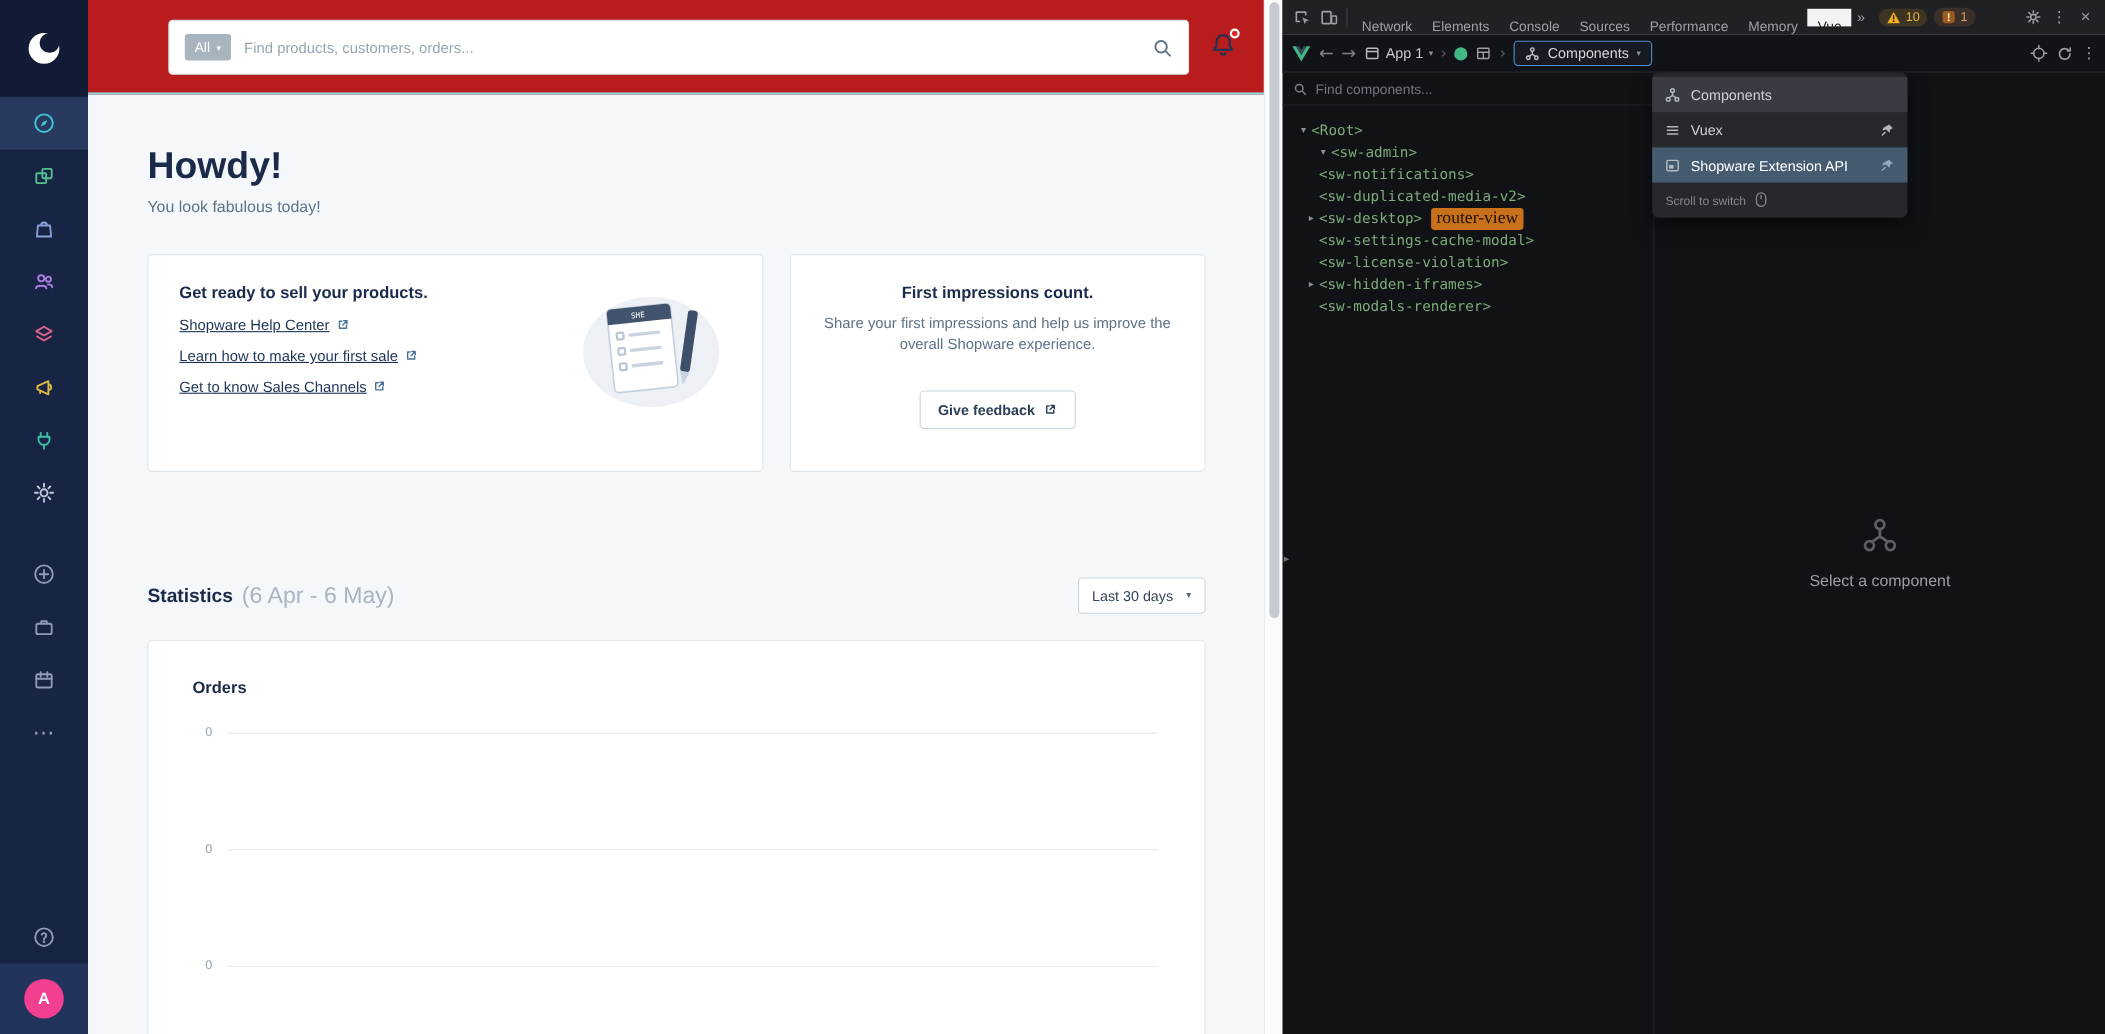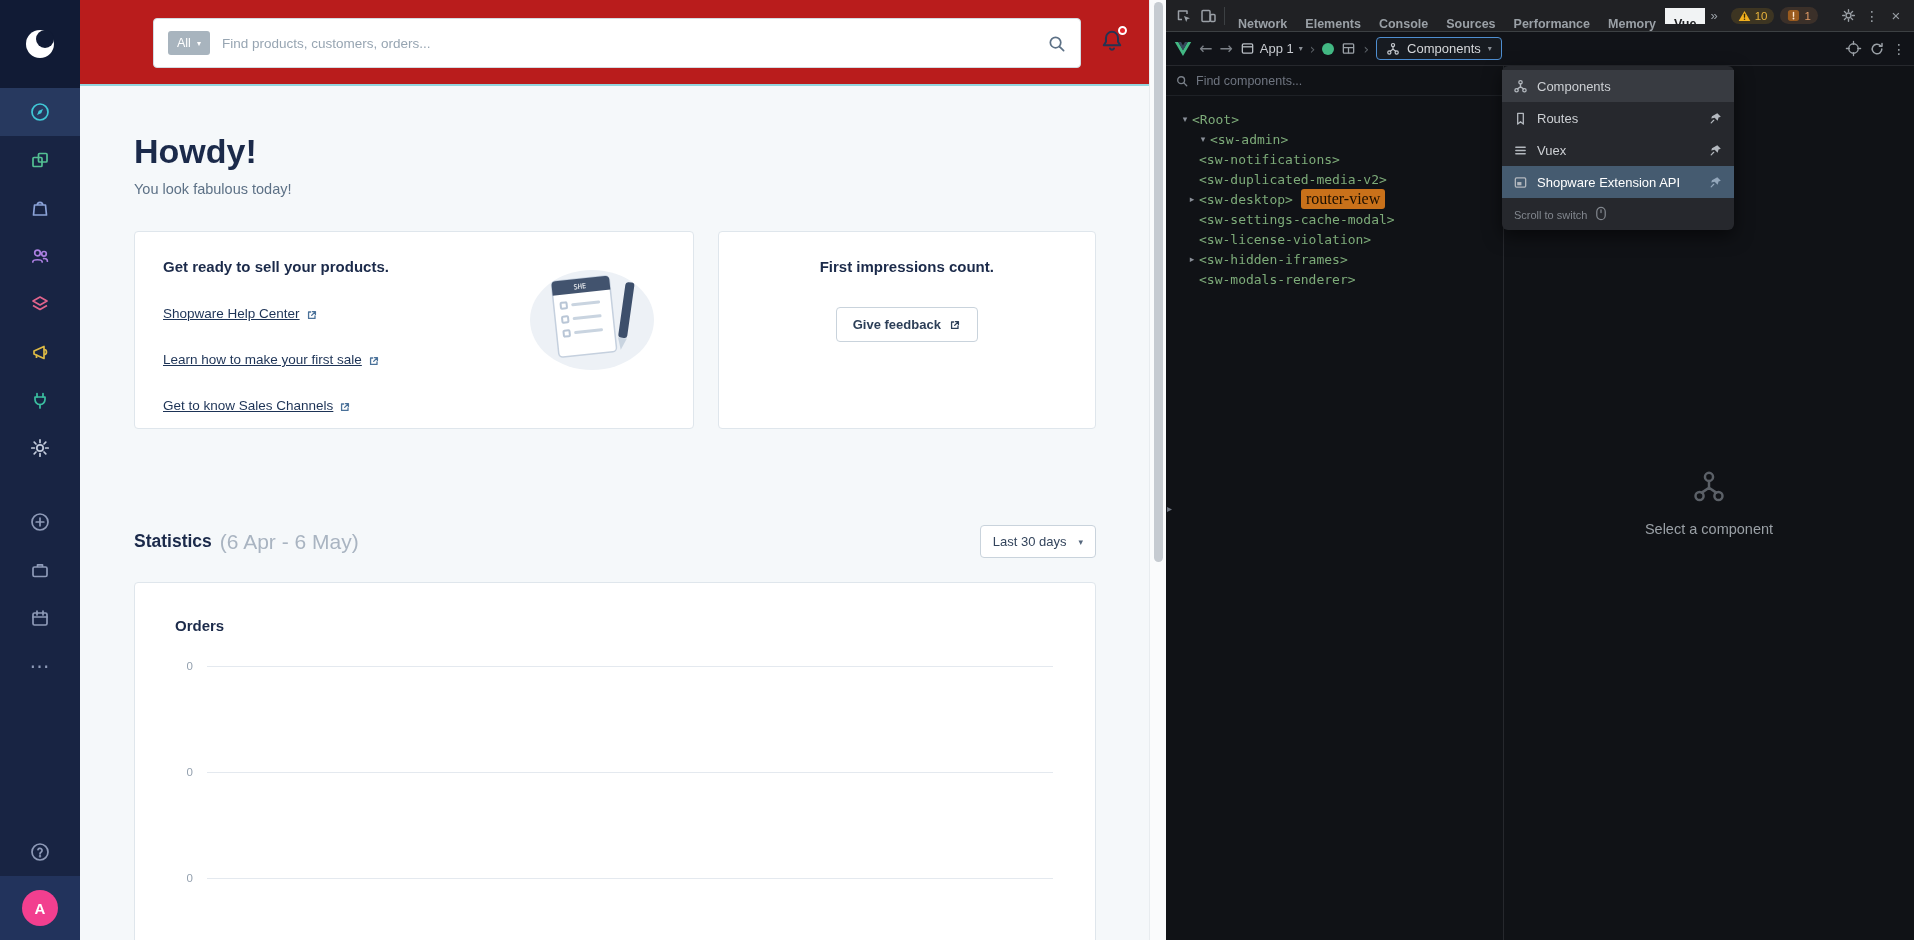--- a/index.html
+++ b/index.html
@@ -33,21 +33,21 @@
 
   .content { position:absolute; left:80px; top:88px; width:1069px; height:852px; overflow:hidden; padding:44px 0 0 54px; }
   .h-title { font-size:34px; font-weight:bold; color:#1b2a4a; }
   .h-sub { margin-top:8px; font-size:14.5px; color:#5d7186; line-height:20px; }
 
   .cards { display:flex; gap:24px; margin-top:32px; width:962px; }
   .card { background:#fff; border:1px solid #dfe6ec; border-radius:4px; }
   .card-sell { width:562px; height:198px; padding:26px 28px; position:relative; }
   .card-feedback { width:380px; height:198px; padding:26px 24px; text-align:center; }
   .card-title { font-size:15px; font-weight:bold; color:#1b2a4a; }
-  .s-link { display:inline-flex; align-items:flex-end; gap:6px; margin-top:32px; font-size:13.5px; color:#1d3356; text-decoration:underline; cursor:pointer; }
+  .s-link { display:inline-flex; align-items:flex-start; gap:6px; margin-top:14px; font-size:13.5px; color:#1d3356; text-decoration:underline; cursor:pointer; }
   .s-link-row { line-height:14px; }
   .illus { position:absolute; right:26px; top:24px; }
   .fb-body { margin:10px auto 0; width:322px; font-size:13.5px; color:#5d7186; line-height:1.4; }
   .fb-btn { margin-top:32px; display:inline-flex; align-items:center; gap:8px; padding:9px 16px; background:#fff; border:1px solid #c9d3dc; border-radius:4px; font-size:13px; font-weight:bold; color:#2c3e57; cursor:pointer; }
 
   .stats-row { width:962px; margin-top:96px; display:flex; align-items:center; }
   .stats-title { font-size:17.5px; font-weight:bold; color:#1b2a4a; }
   .stats-range { margin-left:8px; font-size:21px; color:#a9b4c1; }
   .range-select { margin-left:auto; display:flex; align-items:center; gap:12px; padding:8px 12px; background:#fff; border:1px solid #c9d3dc; border-radius:4px; font-size:13px; color:#33445c; cursor:pointer; }
   .range-select .dd { font-family:"DejaVu Sans",sans-serif; font-size:9px; color:#55677d; }
@@ -60,21 +60,21 @@
 
   .app-scrollbar { position:absolute; left:1149px; top:0; width:17px; height:940px; background:#fafbfc; border-left:1px solid #e8ecef; }
   .app-scroll-thumb { position:absolute; left:4px; top:2px; width:9px; height:560px; border-radius:5px; background:#c6cbd1; }
 
   
   .devtools { position:absolute; left:1166px; top:0; width:748px; height:940px; background:#101216; color:#d5d7da; }
 
   .chrome-bar { height:32px; background:#202124; border-bottom:1px solid #3c4043; display:flex; align-items:center; padding:0 6px; }
   .cicon { width:24px; height:26px; display:flex; align-items:center; justify-content:center; color:#9aa0a6; cursor:pointer; flex:none; }
   .csep { width:1px; height:18px; background:#3c4043; margin:0 4px; flex:none; }
-  .ctab { padding:0 9px; font-size:12.5px; color:#9aa0a6; line-height:32px; height:16px; cursor:pointer; flex:none;font-weight:bold; }
+  .ctab { padding:0 9px; font-size:12.5px; color:#9aa0a6; line-height:32px; height:16px; cursor:pointer; flex:none; }
   .ctab.active { background:#f1f3f4; color:#202124; }
   .more-tabs { color:#9aa0a6; font-size:13px; padding:0 5px; cursor:pointer; }
   .badge-warn { display:flex; align-items:center; gap:4px; background:rgba(242,176,30,.14); border-radius:9px; padding:2px 7px; margin-left:8px; color:#e8b33c; font-size:11.5px; cursor:pointer; }
   .badge-issue { display:flex; align-items:center; gap:4px; background:rgba(224,140,80,.14); border-radius:9px; padding:2px 7px; margin-left:6px; color:#e09a66; font-size:11.5px; cursor:pointer; }
   .push-right { margin-left:auto; }
   .kebab { font-family:"DejaVu Sans",sans-serif; font-size:14px; }
   .xclose { font-size:15px; }
 
   .vue-bar { height:34px; background:#111318; border-bottom:1px solid #26282d; display:flex; align-items:center; padding:0 8px; gap:7px; font-size:13px; }
   .vicon { display:flex; align-items:center; justify-content:center; color:#9aa0a6; cursor:pointer; }
@@ -283,20 +283,21 @@
             </g>
             <g transform="rotate(8 108 60)">
               <rect x="104" y="26" width="9" height="56" rx="3" fill="#3d4f6b"></rect>
               <path d="M104 82h9l-4.5 12z" fill="#c9d4e0"></path>
             </g>
           </svg>
         </div>
 
         <div class="card card-feedback">
           <div class="card-title">First impressions count.</div>
+          <div class="fb-body">Share your first impressions and help us improve the overall Shopware experience.</div>
           <button class="fb-btn">
             <span>Give feedback</span>
             <svg width="12" height="12" viewBox="0 0 14 14" fill="none" stroke="#2c3e57" stroke-width="1.5" stroke-linecap="round" stroke-linejoin="round">
                 <path d="M5.5 3.5H3v7.5h7.5V8"></path>
                 <path d="M7.5 3h3.5v3.5M10.8 3.2 6.6 7.4"></path>
               </svg>
           </button>
         </div>
       </div>
 
@@ -502,30 +503,20 @@
       <div class="ditem current">
         <svg width="15" height="15" viewBox="0 0 16 16" fill="none" stroke="currentColor" stroke-width="1.4" stroke-linecap="round">
             <circle cx="8" cy="3.5" r="1.8"></circle>
             <circle cx="3.8" cy="12" r="1.8"></circle>
             <circle cx="12.2" cy="12" r="1.8"></circle>
             <path d="M8 5.3v3M8 8.3l-3.2 2.2M8 8.3l3.2 2.2"></path>
           </svg>
         <span>Components</span>
       </div>
       <div class="ditem">
-        <svg width="15" height="15" viewBox="0 0 16 16" fill="none" stroke="currentColor" stroke-width="1.4" stroke-linejoin="round">
-            <path d="M5 2.5h6V14l-3-2.6L5 14Z"></path>
-          </svg>
-        <span>Routes</span>
-        <svg class="pin" width="14" height="14" viewBox="0 0 16 16">
-            <path d="M9.5 2.5l4 4-2.6.8-1 3.8-3.5-3.5-3.8 1 .8-2.6z" fill="currentColor"></path>
-            <path d="M5.4 10.6 2.5 13.5" stroke="currentColor" stroke-width="1.4" stroke-linecap="round"></path>
-          </svg>
-      </div>
-      <div class="ditem">
         <svg width="15" height="15" viewBox="0 0 16 16" fill="none" stroke="currentColor" stroke-width="1.5" stroke-linecap="round">
             <path d="M3 4.5h10M3 8h10M3 11.5h10"></path>
           </svg>
         <span>Vuex</span>
         <svg class="pin" width="14" height="14" viewBox="0 0 16 16">
             <path d="M9.5 2.5l4 4-2.6.8-1 3.8-3.5-3.5-3.8 1 .8-2.6z" fill="currentColor"></path>
             <path d="M5.4 10.6 2.5 13.5" stroke="currentColor" stroke-width="1.4" stroke-linecap="round"></path>
           </svg>
       </div>
       <div class="ditem selected">

